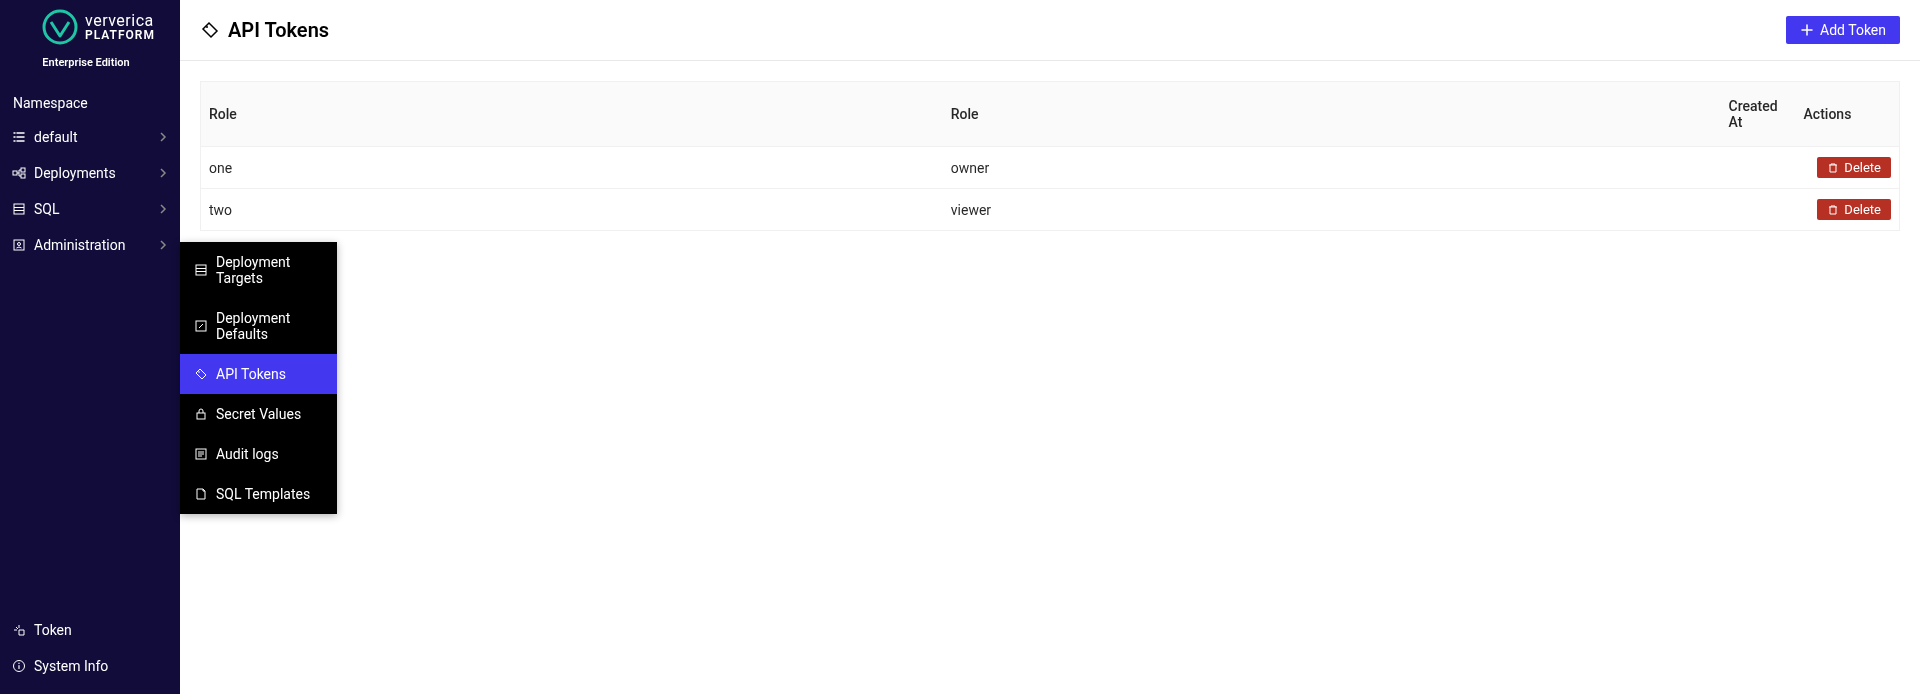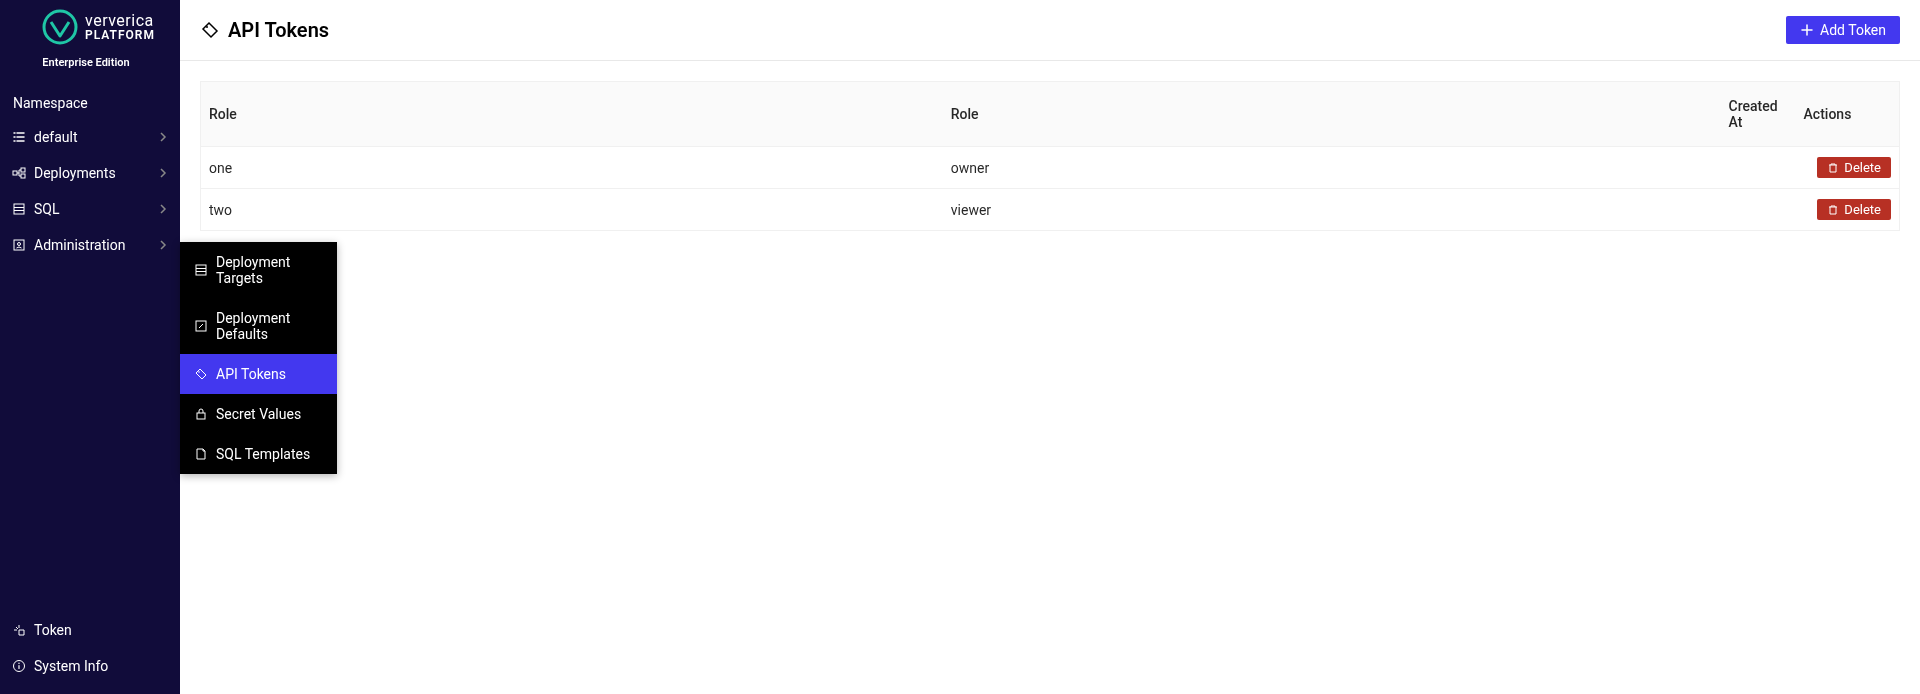--- a/index.html
+++ b/index.html
@@ -366,20 +366,29 @@
         <span>API Tokens</span>
       </div>
       <div class="submenu-item">
         <span class="icon">
           <svg viewBox="0 0 14 14" width="14" height="14">
               <rect x="3" y="6" width="8" height="6" fill="none" stroke="#fff" stroke-width="1"></rect>
               <path d="M5 6 v-2 a2 2 0 0 1 4 0 v2" fill="none" stroke="#fff" stroke-width="1"></path>
             </svg>
         </span>
         <span>Secret Values</span>
+      </div>
+      <div class="submenu-item">
+        <span class="icon">
+          <svg viewBox="0 0 14 14" width="14" height="14">
+              <rect x="2" y="2" width="10" height="10" fill="none" stroke="#fff" stroke-width="1"></rect>
+              <path d="M4 5 h6 M4 7 h6 M4 9 h4" stroke="#fff" stroke-width="1"></path>
+            </svg>
+        </span>
+        <span>Audit logs</span>
       </div>
       <div class="submenu-item">
         <span class="icon">
           <svg viewBox="0 0 14 14" width="14" height="14">
               <path d="M3 2 h6 l2 2 v8 h-8 z" fill="none" stroke="#fff" stroke-width="1"></path>
               <path d="M9 2 v2 h2" fill="none" stroke="#fff" stroke-width="1"></path>
             </svg>
         </span>
         <span>SQL Templates</span>
       </div>

